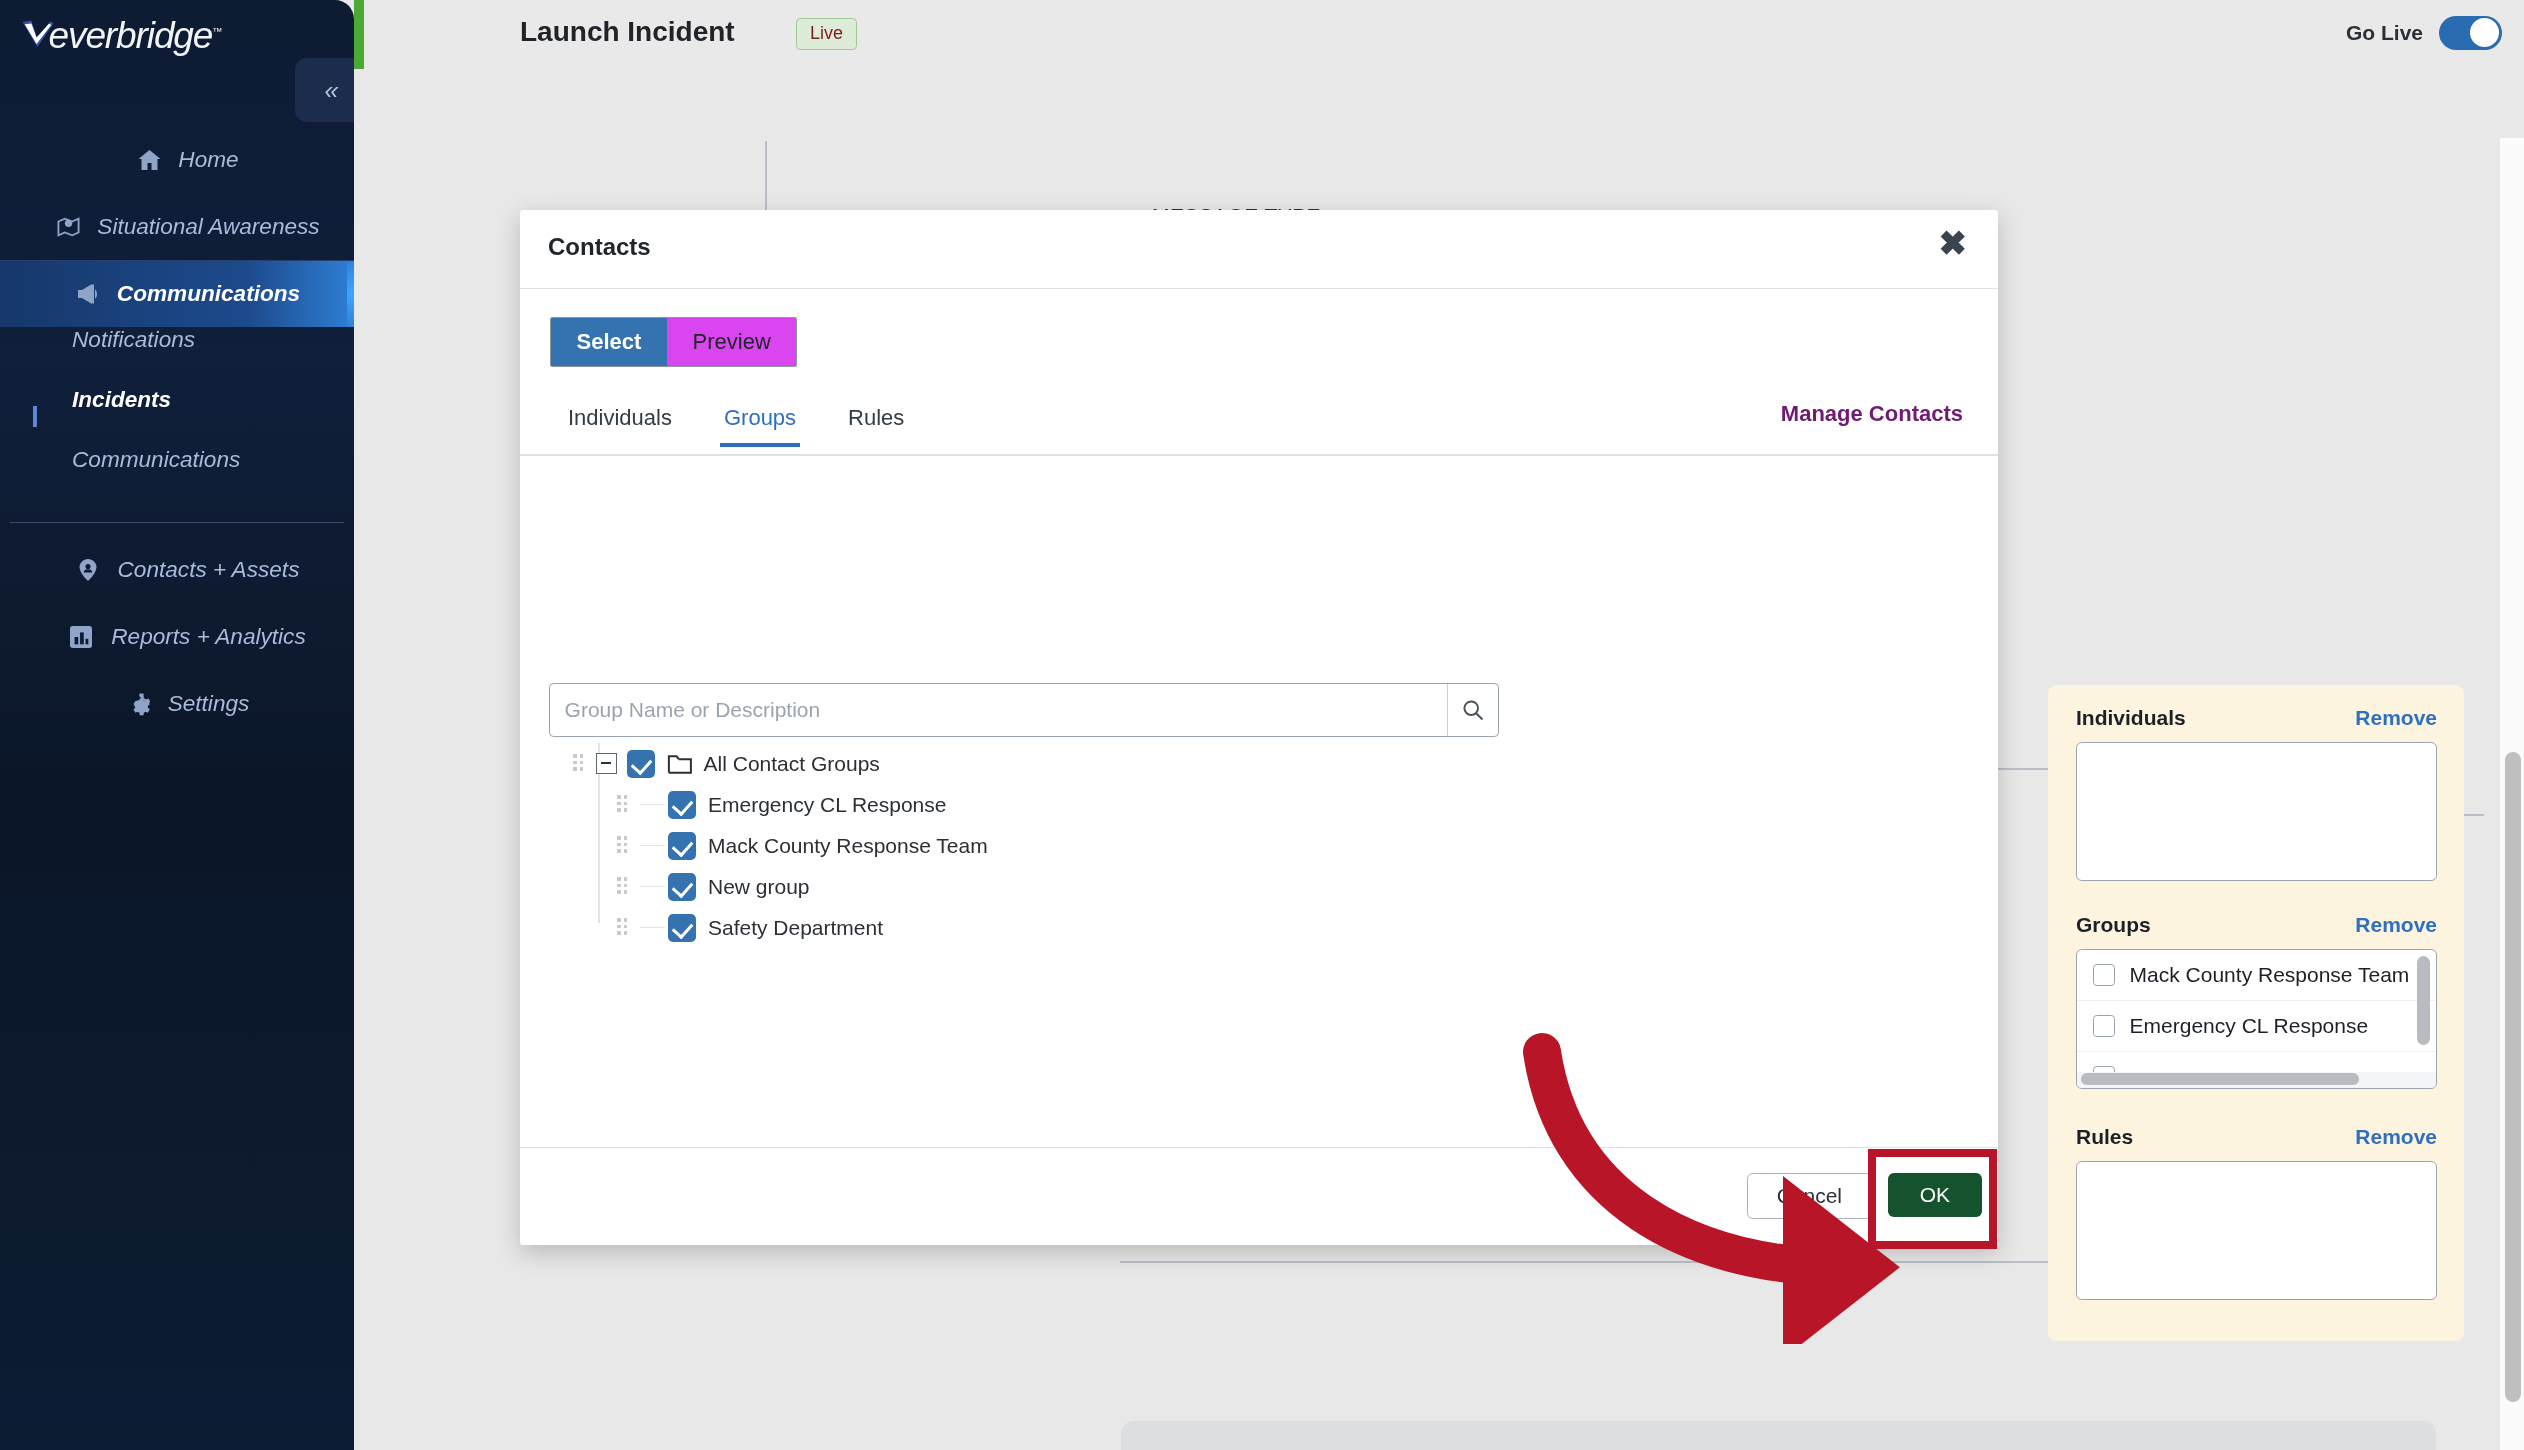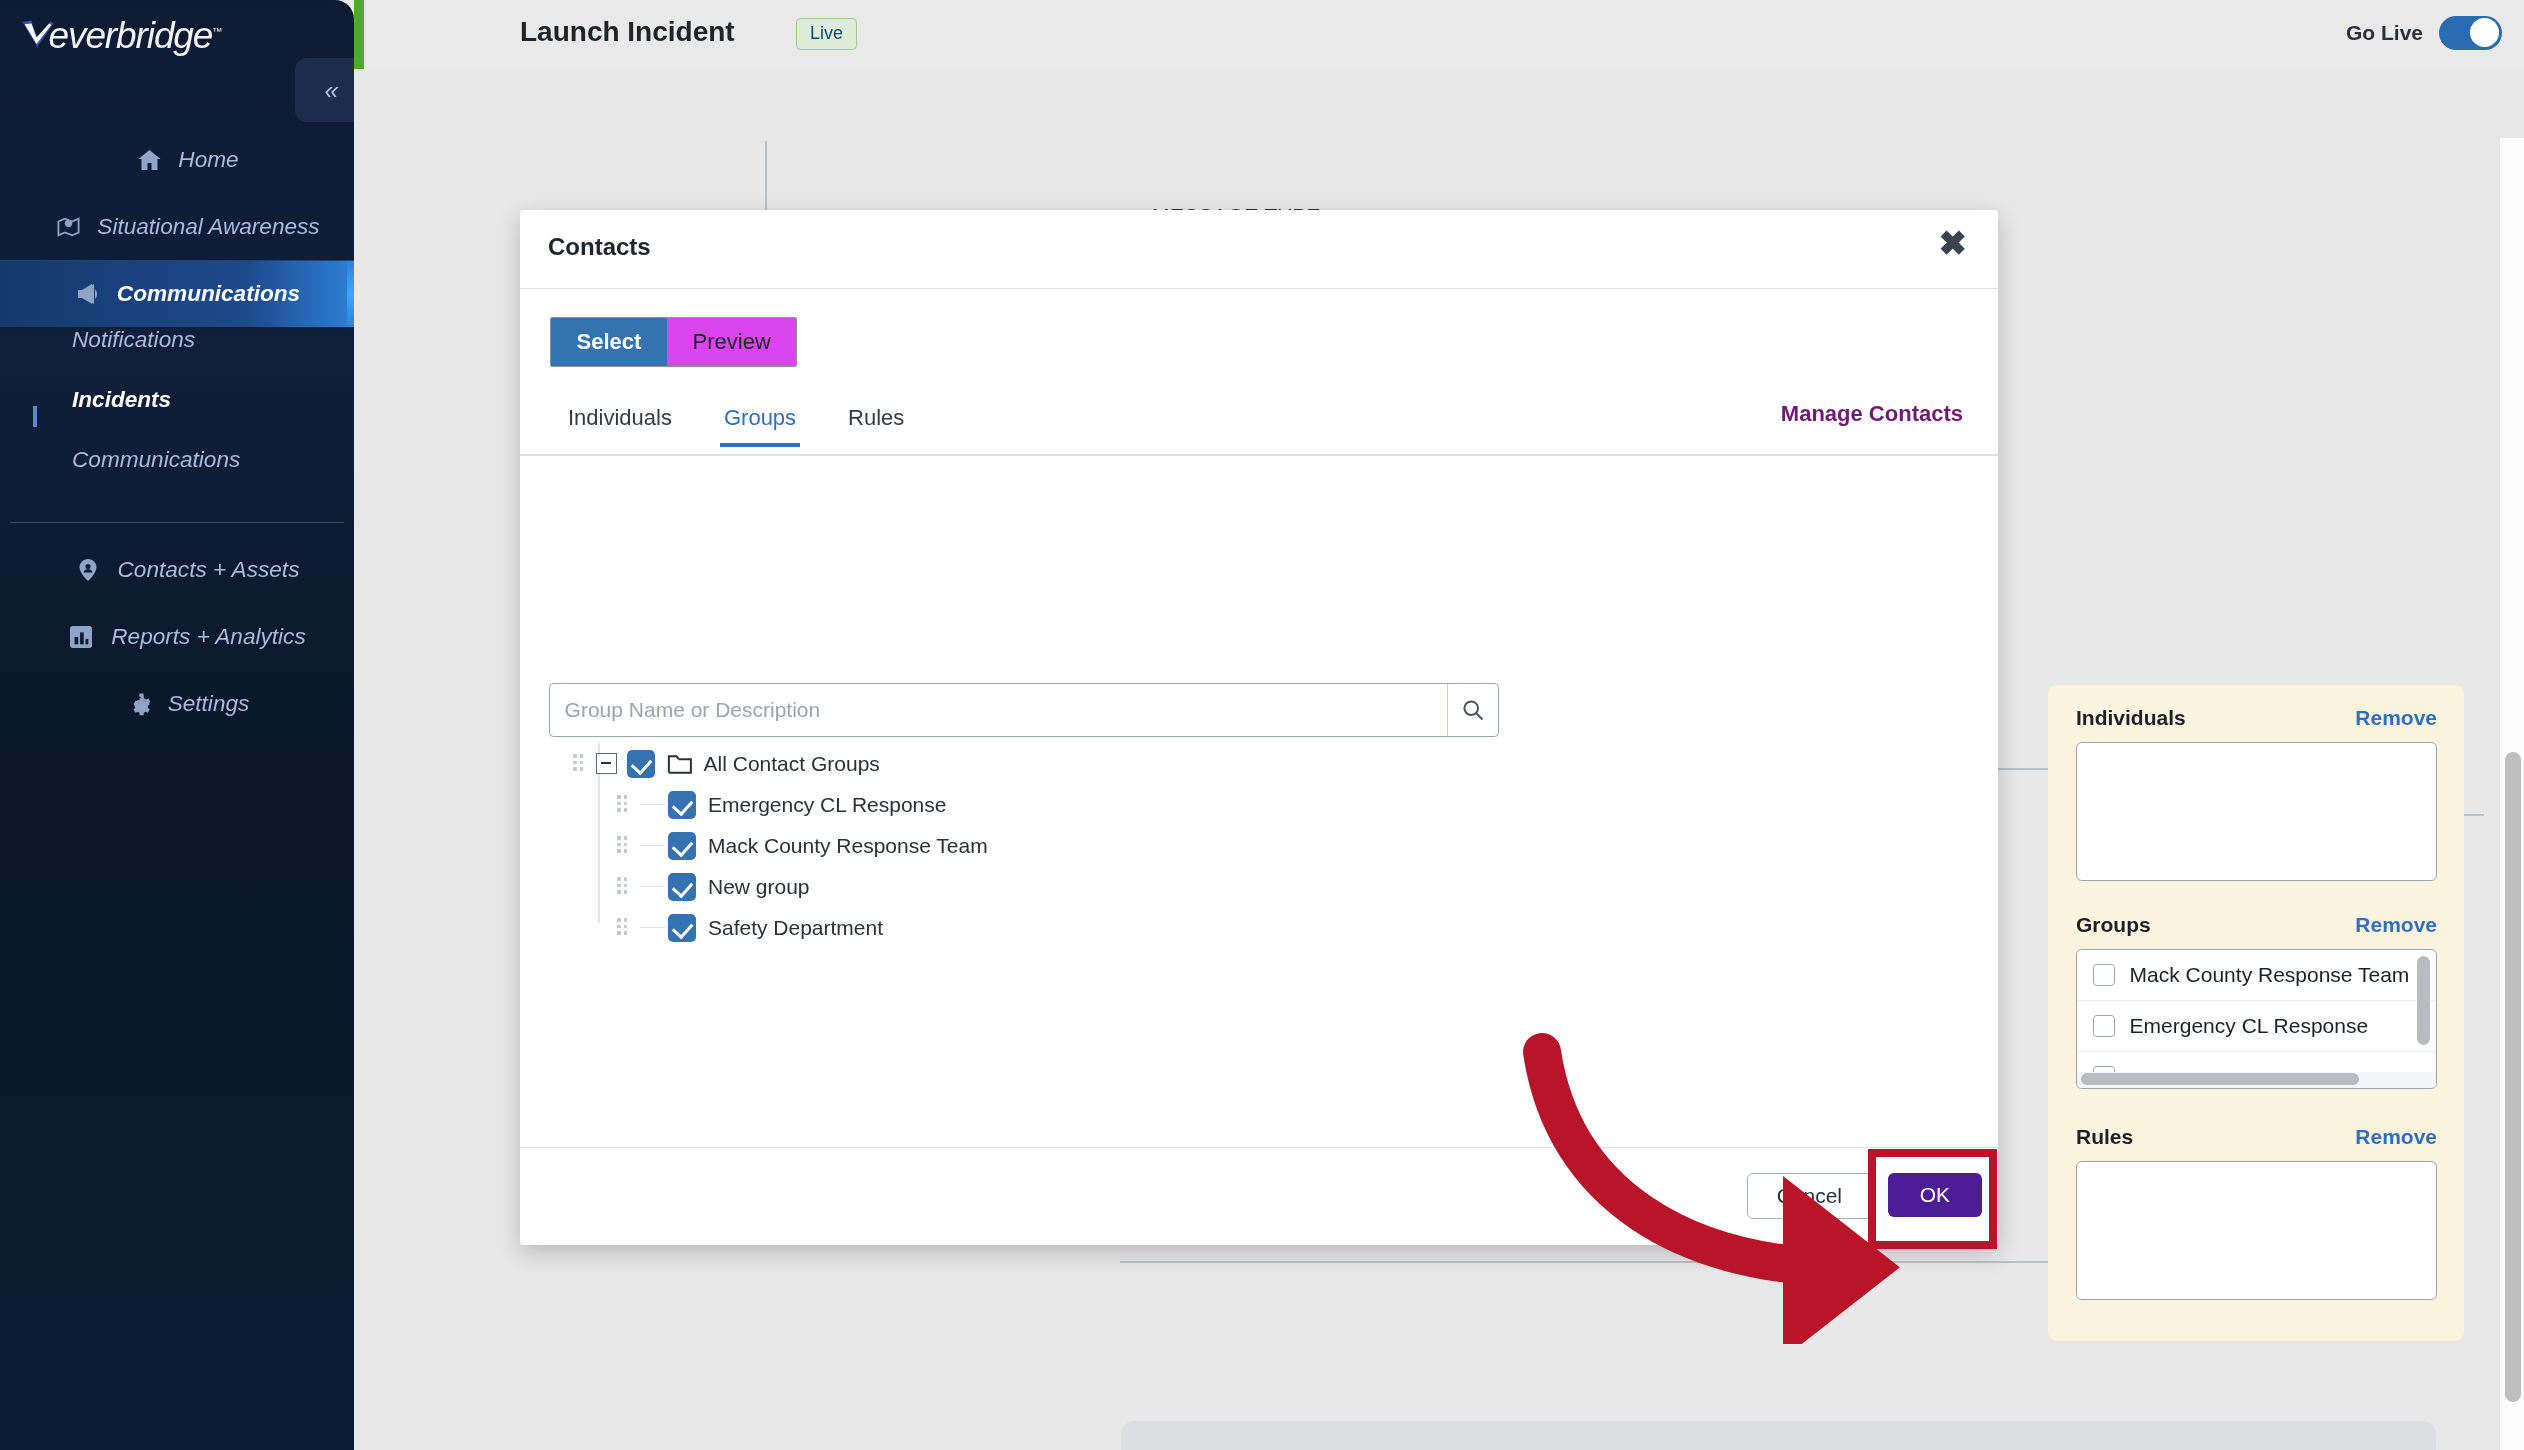--- a/index.html
+++ b/index.html
@@ -69,21 +69,21 @@
     background: #e9e9e9;
   }
   .green-strip { position:absolute; left: 0px; top:0; width: 10.2px; height: 69px; background:#4CA936; }
   .page-title {
     position: absolute; left: 166px; top: 16px;
     font-size: 28px; font-weight: bold; color: #202428; white-space: nowrap;
   }
   .live-badge {
     position: absolute; left: 442px; top: 18px; padding: 4.4px 13px;
     background: #dcecd7; border: 0.7px solid #9ec992; border-radius: 4.4px;
-    font-size: 18px; color: #0c4a6e;
+    font-size: 18px; color: #7f1d1d;
   }
   .go-live-label {
     position: absolute; right: 102px; top: 20.5px;
     font-size: 21px; font-weight: bold; color: #2b3036;
   }
   .toggle {
     position: absolute; right: 23.4px; top: 16px; width: 63px; height: 34px;
     background: #2a6cb0; border-radius: 17px;
   }
   .toggle .knob {
@@ -286,21 +286,21 @@
     position: absolute; left: 0; right: 0; bottom: 0; height: 98px;
     border-top: 1.5px solid #dde1e6;
   }
   .btn-cancel {
     position: absolute; right: 126px; top: 25px; padding: 10.2px 29px;
     background: #fff; border: 1.5px solid #aab2ba; border-radius: 5.8px;
     font-size: 21px; color: #2b3036;
   }
   .btn-ok {
     position: absolute; right: 16px; top: 25px; padding: 10.2px 32px;
-    background: #4c1d95; border: none; border-radius: 5.8px;
+    background: #14532d; border: none; border-radius: 5.8px;
     font-size: 21px; color: #fff; font-family:"Liberation Sans",sans-serif;
   }
 
   
   .hl-box {
     position: absolute; left: 1868px; top: 1149px; width: 129px; height: 100px;
     border: 8px solid #b81528; background: transparent; pointer-events: none;
   }
   .arrow-svg { position: absolute; left: 1520px; top: 1030px; pointer-events: none; }
 </style>

